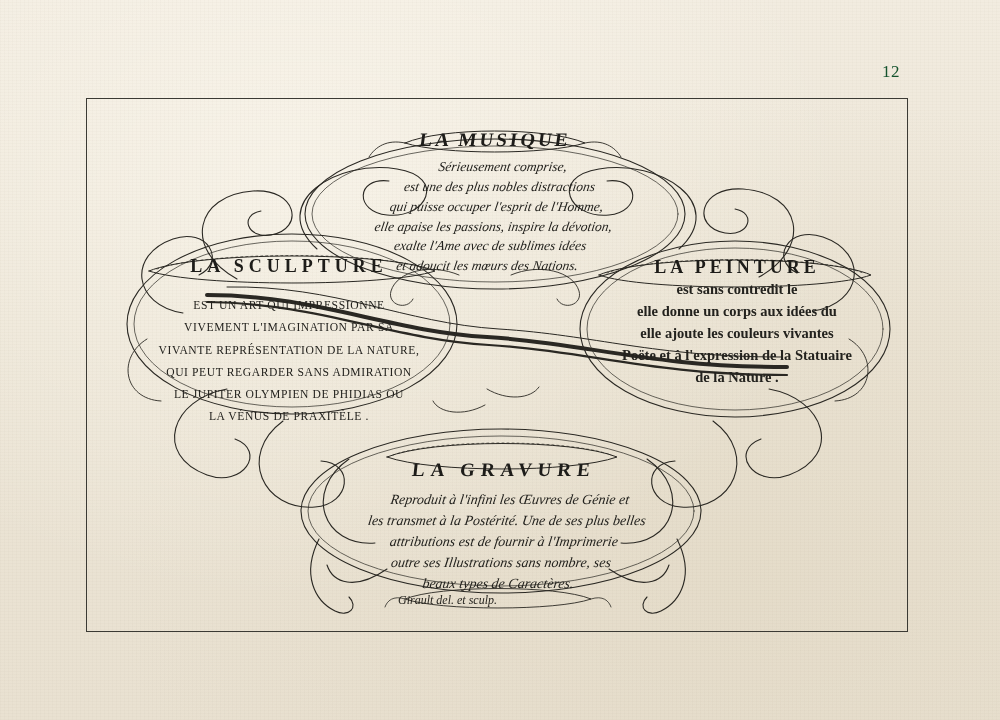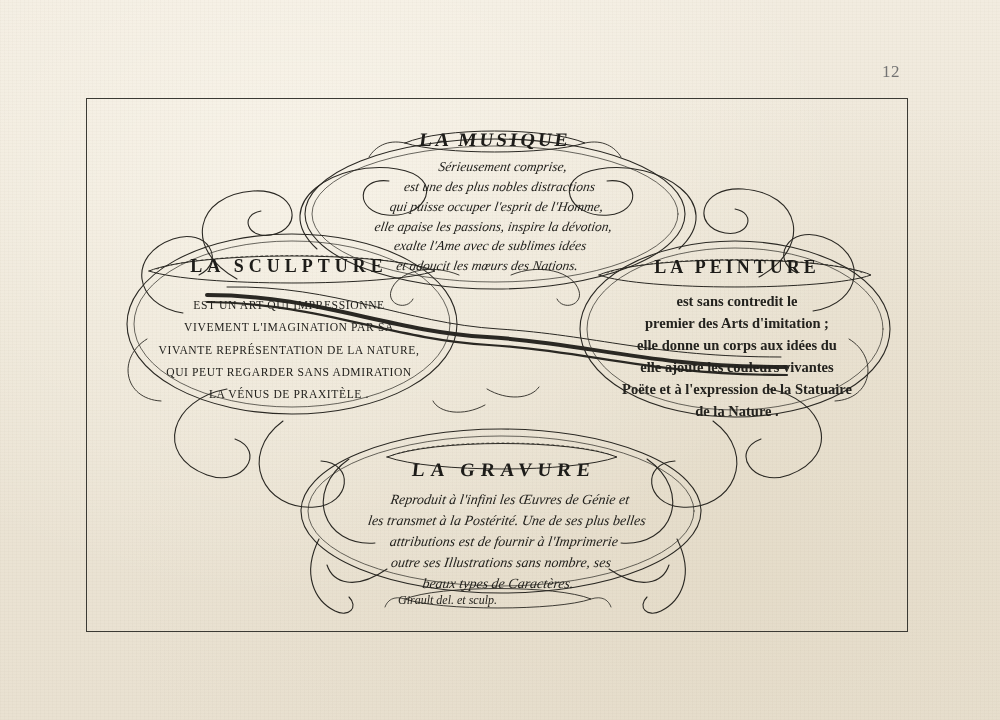--- a/index.html
+++ b/index.html
@@ -31,21 +31,21 @@
       repeating-linear-gradient(0deg, rgba(120,105,80,0.025) 0px, rgba(120,105,80,0.025) 1px, rgba(0,0,0,0) 1px, rgba(0,0,0,0) 3px),
       repeating-linear-gradient(90deg, rgba(120,105,80,0.022) 0px, rgba(120,105,80,0.022) 1px, rgba(0,0,0,0) 1px, rgba(0,0,0,0) 4px);
     pointer-events: none;
   }
 
   .page-number {
     position: absolute;
     top: 62px;
     right: 100px;
     font-size: 17px;
-    color: #737373;
+    color: #14532d;
     font-family: "Liberation Serif", serif;
     letter-spacing: 0.5px;
   }
 
   .plate-frame {
     position: absolute;
     left: 86px;
     top: 98px;
     width: 822px;
     height: 534px;
@@ -122,21 +122,21 @@
 
   
   .peinture {
     left: 500px;
     top: 158px;
     width: 300px;
   }
   .peinture .cart-title {
     font-size: 18px;
     letter-spacing: 4px;
-    margin-bottom: 12px;
+    margin-bottom: 0;
   }
   .peinture .body {
     font-size: 14.5px;
     line-height: 1.52;
     font-weight: bold;
   }
   .peinture .body div { white-space: nowrap; }
 
   
   .gravure {
@@ -261,29 +261,29 @@
       </div>
     </div>
 
     <div class="block sculpture">
       <div class="cart-title">LA SCULPTURE</div>
       <div class="body">
         <div>est un art qui impressionne</div>
         <div>vivement l'imagination par sa</div>
         <div>vivante représentation de la nature,</div>
         <div>qui peut regarder sans admiration</div>
+        <div>le Jupiter Olympien de Phidias ou</div>
         <div>la Vénus de Praxitèle .</div>
       </div>
     </div>
 
     <div class="block peinture">
       <div class="cart-title">LA PEINTURE</div>
       <div class="body">
         <div>est sans contredit le</div>
-        <div>premier des Arts d'imitation ;</div>
         <div>elle donne un corps aux idées du</div>
         <div>elle ajoute les couleurs vivantes</div>
         <div>Poëte et à l'expression de la Statuaire</div>
         <div>de la Nature .</div>
       </div>
     </div>
 
     <div class="block gravure">
       <div class="cart-title">LA GRAVURE</div>
       <div class="body">

